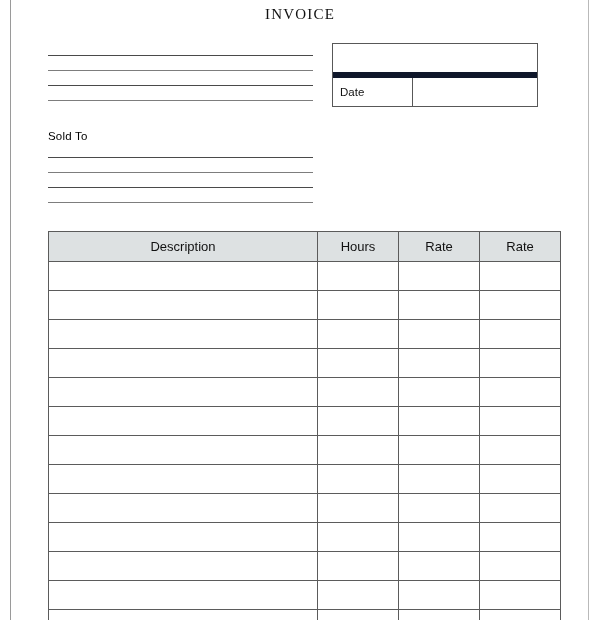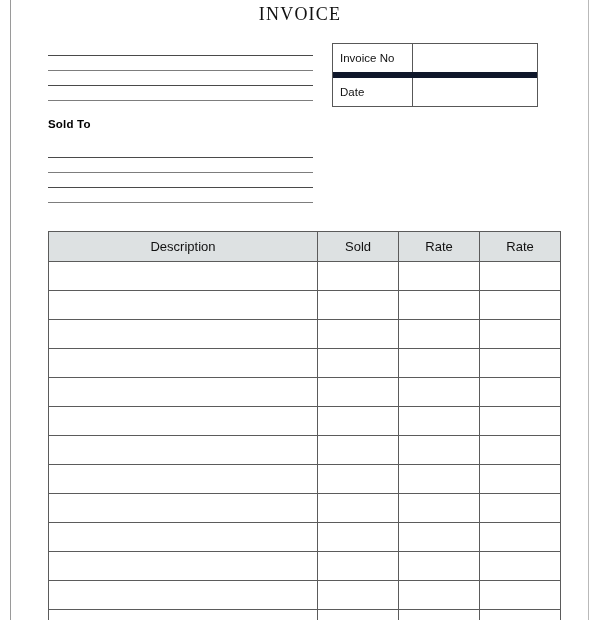--- a/index.html
+++ b/index.html
@@ -29,21 +29,21 @@
   .page-edge.right { left: 588px; background: #b9b9b9; }
 
   
   .doc-title {
     position: absolute;
     left: 0;
     top: 0px;
     width: 600px;
     text-align: center;
     font-family: "Liberation Serif", serif;
-    font-size: 18px;
+    font-size: 15px;
     letter-spacing: 1.2px;
     color: #111111;
     line-height: 28px;
   }
 
   
   .rule-block {
     position: absolute;
   }
   .rule-line {
@@ -53,23 +53,23 @@
   }
   .rule-line.soft { background: #7d7d7d; }
 
   #sender-lines { left: 48px; top: 55px; width: 265px; }
   #soldto-lines { left: 48px; top: 157px; width: 265px; }
 
   
   .soldto-label {
     position: absolute;
     left: 48px;
-    top: 118px;
+    top: 130px;
     font-size: 11.5px;
-    font-weight: bold;
+    font-weight: normal;
     color: #000000;
     letter-spacing: 0.2px;
   }
 
   
   .meta-box {
     position: absolute;
     left: 332px;
     top: 43px;
     width: 204px;
@@ -145,42 +145,41 @@
 
 <div class="rule-block" id="sender-lines">
     <div class="rule-line"></div>
     <div class="rule-line soft"></div>
     <div class="rule-line"></div>
     <div class="rule-line soft"></div>
   </div>
 
 <div class="meta-box" id="meta-box">
     <div class="meta-row">
-      <div class="meta-label">Invoice No</div>
       <div class="meta-value"></div>
     </div>
     <div class="meta-row">
       <div class="meta-label">Date</div>
       <div class="meta-value"></div>
     </div>
   </div>
 
 <div class="soldto-label">Sold To</div>
 <div class="rule-block" id="soldto-lines">
     <div class="rule-line"></div>
     <div class="rule-line soft"></div>
     <div class="rule-line"></div>
     <div class="rule-line soft"></div>
   </div>
 
 <table class="items-table" id="items-table">
   <thead>
     <tr>
         <th class="col-desc">Description</th>
-        <th class="col-hours">Sold</th>
+        <th class="col-hours">Hours</th>
         <th class="col-rate">Rate</th>
         <th class="col-total">Rate</th>
       </tr>
   </thead>
   <tbody>
       <tr>
         <td class="col-desc"></td>
         <td class="col-hours"></td>
         <td class="col-rate"></td>
         <td class="col-total"></td>

